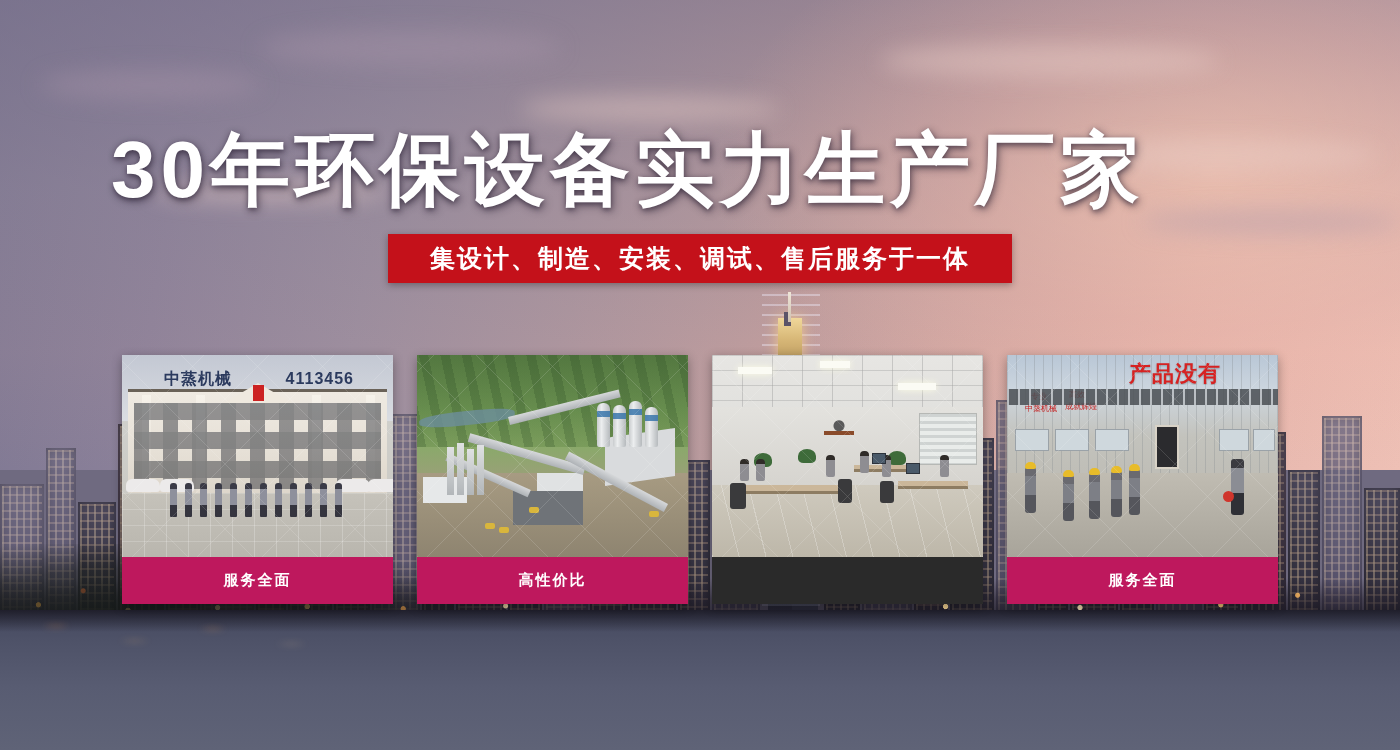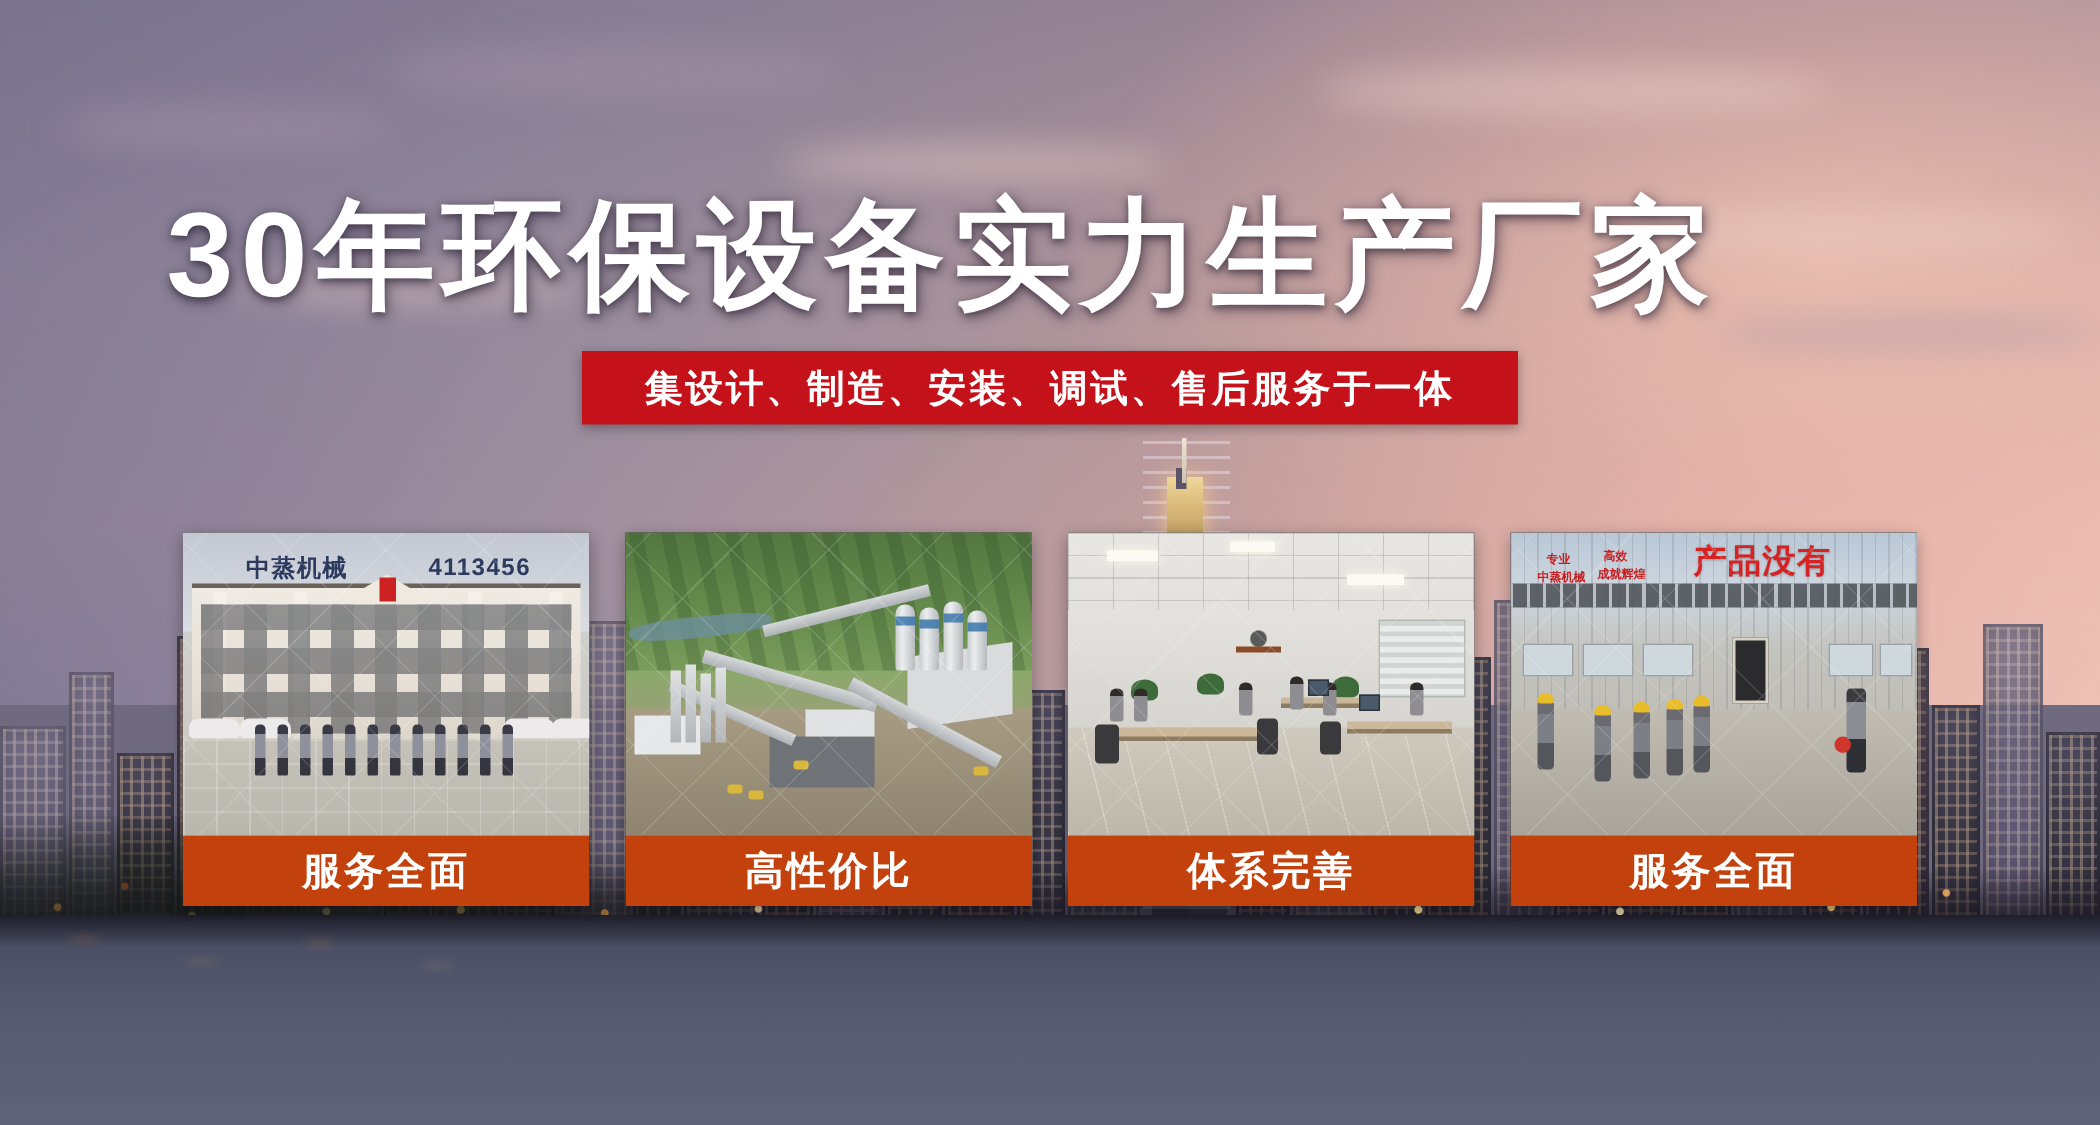--- a/index.html
+++ b/index.html
@@ -178,23 +178,23 @@
     display:flex; gap:24px; z-index:6;
   }
   .card {
     width:271px; height:249px; position:relative;
     display:flex; flex-direction:column;
     box-shadow:0 3px 10px rgba(0,0,0,.33);
     background:#2a2a2a; overflow:hidden;
   }
   .card .photo { position:relative; width:271px; height:202px; overflow:hidden; }
   .card .caption {
-    height:47px; background:#c2410c;
+    height:47px; background:#be185d;
     display:flex; align-items:center; justify-content:center;
-    color:#fff; font-size:26px; font-weight:bold; letter-spacing:2px;
+    color:#fff; font-size:15px; font-weight:bold; letter-spacing:2px;
   }
   
   .wm {
     position:absolute; inset:0; pointer-events:none; opacity:.30;
     background-image:
       repeating-linear-gradient(45deg, rgba(255,255,255,.45) 0 1px, transparent 1px 46px),
       repeating-linear-gradient(-45deg, rgba(255,255,255,.45) 0 1px, transparent 1px 46px);
   }
 
   
@@ -328,22 +328,23 @@
     position:absolute; left:0; top:0; width:271px; height:118px;
     background:linear-gradient(to bottom,#d7dadc 0%,#c9cdd0 55%,#b9bdc0 100%);
     background-image:repeating-linear-gradient(to right, rgba(130,136,140,.30) 0 1px, transparent 1px 9px);
   }
   .p4 .redtext {
     position:absolute; left:122px; top:4px; width:146px; height:26px;
     color:#d62222; font-size:22px; font-weight:bold; letter-spacing:1px;
     text-shadow:0 1px 2px rgba(0,0,0,.25); overflow:hidden; white-space:nowrap;
   }
   .p4 .redsm {
-    position:absolute; color:#c52020; font-size:8px; font-weight:bold; line-height:1.1;
+    position:absolute; color:#c52020; font-size:8px; font-weight:normal; line-height:1.1;
     white-space:nowrap;
+    margin-top:24px;
   }
   .p4 .band {
     position:absolute; left:0; top:34px; width:271px; height:16px;
     background:#4a4f54; opacity:.85;
   }
   .p4 .band:after{
     content:""; position:absolute; inset:0;
     background-image:repeating-linear-gradient(to right, rgba(220,224,228,.75) 0 2px, transparent 2px 11px);
   }
   .p4 .door {
@@ -615,21 +616,20 @@
       <div class="pers3" style="left:28px;  top:104px;"></div>
       <div class="pers3" style="left:44px;  top:104px;"></div>
       <div class="pers3" style="left:114px; top:100px;"></div>
       <div class="pers3" style="left:148px; top:96px;"></div>
       <div class="pers3" style="left:170px; top:100px;"></div>
       <div class="pers3" style="left:228px; top:100px;"></div>
       <div class="mon" style="left:194px; top:108px;"></div>
       <div class="mon" style="left:160px; top:98px;"></div>
       <div class="wm"></div>
     </div>
-    <div class="caption">体系完善</div>
   </div>
 
   <div class="card">
     <div class="photo p4">
       <div class="fwall"></div>
       <div class="redtext">产品没有</div>
       <div class="redsm" style="left:24px; top:14px;">专业</div>
       <div class="redsm" style="left:62px; top:12px;">高效</div>
       <div class="redsm" style="left:18px; top:26px;">中蒸机械</div>
       <div class="redsm" style="left:58px; top:24px;">成就辉煌</div>

